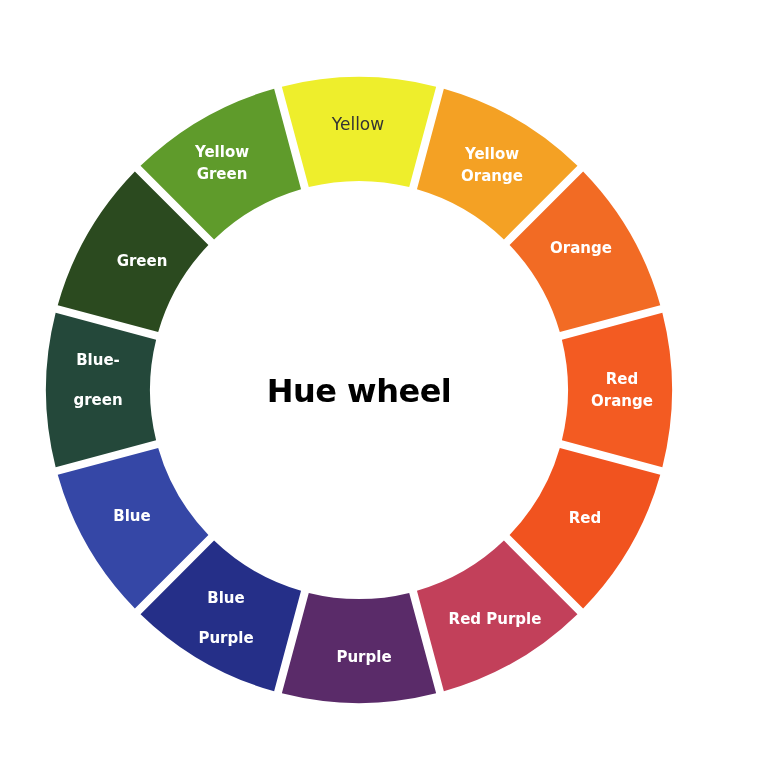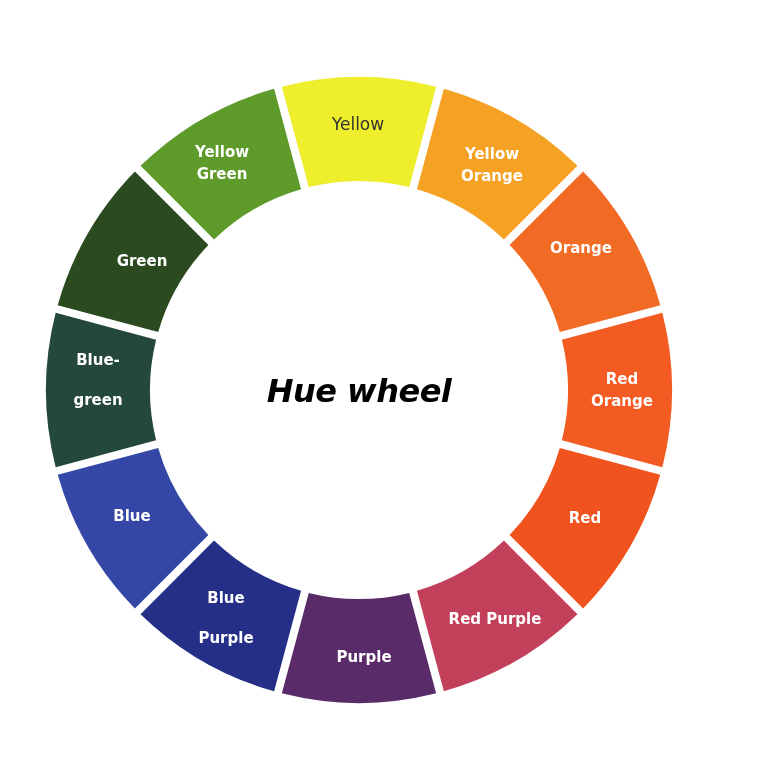--- a/index.html
+++ b/index.html
@@ -17,21 +17,20 @@
     .seg-label.dark { fill: #333333; font-size: 17px; font-weight: 500; }
     .title {
       position: absolute;
       left: 0; width: 718px; top: 372px;
       text-align: center;
       font-family: "DejaVu Sans", sans-serif;
       font-weight: 700;
       font-size: 32px;
       color: #000000;
       letter-spacing: -0.5px;
-      font-style: italic;
     }
   </style>
 </head>
 <body>
 
 <div class="wheel-wrap">
   <svg id="wheel-svg" width="768" height="764" viewBox="0 0 768 764">
       <g>
         <path d="M 281.86 86.65 A 313 313 0 0 1 436.14 86.65 L 409.22 187.12 A 209 209 0 0 0 308.78 187.12 Z" fill="#eeee2c"></path>
         <text class="seg-label dark"><tspan x="358" y="125.0">Yellow</tspan></text>

